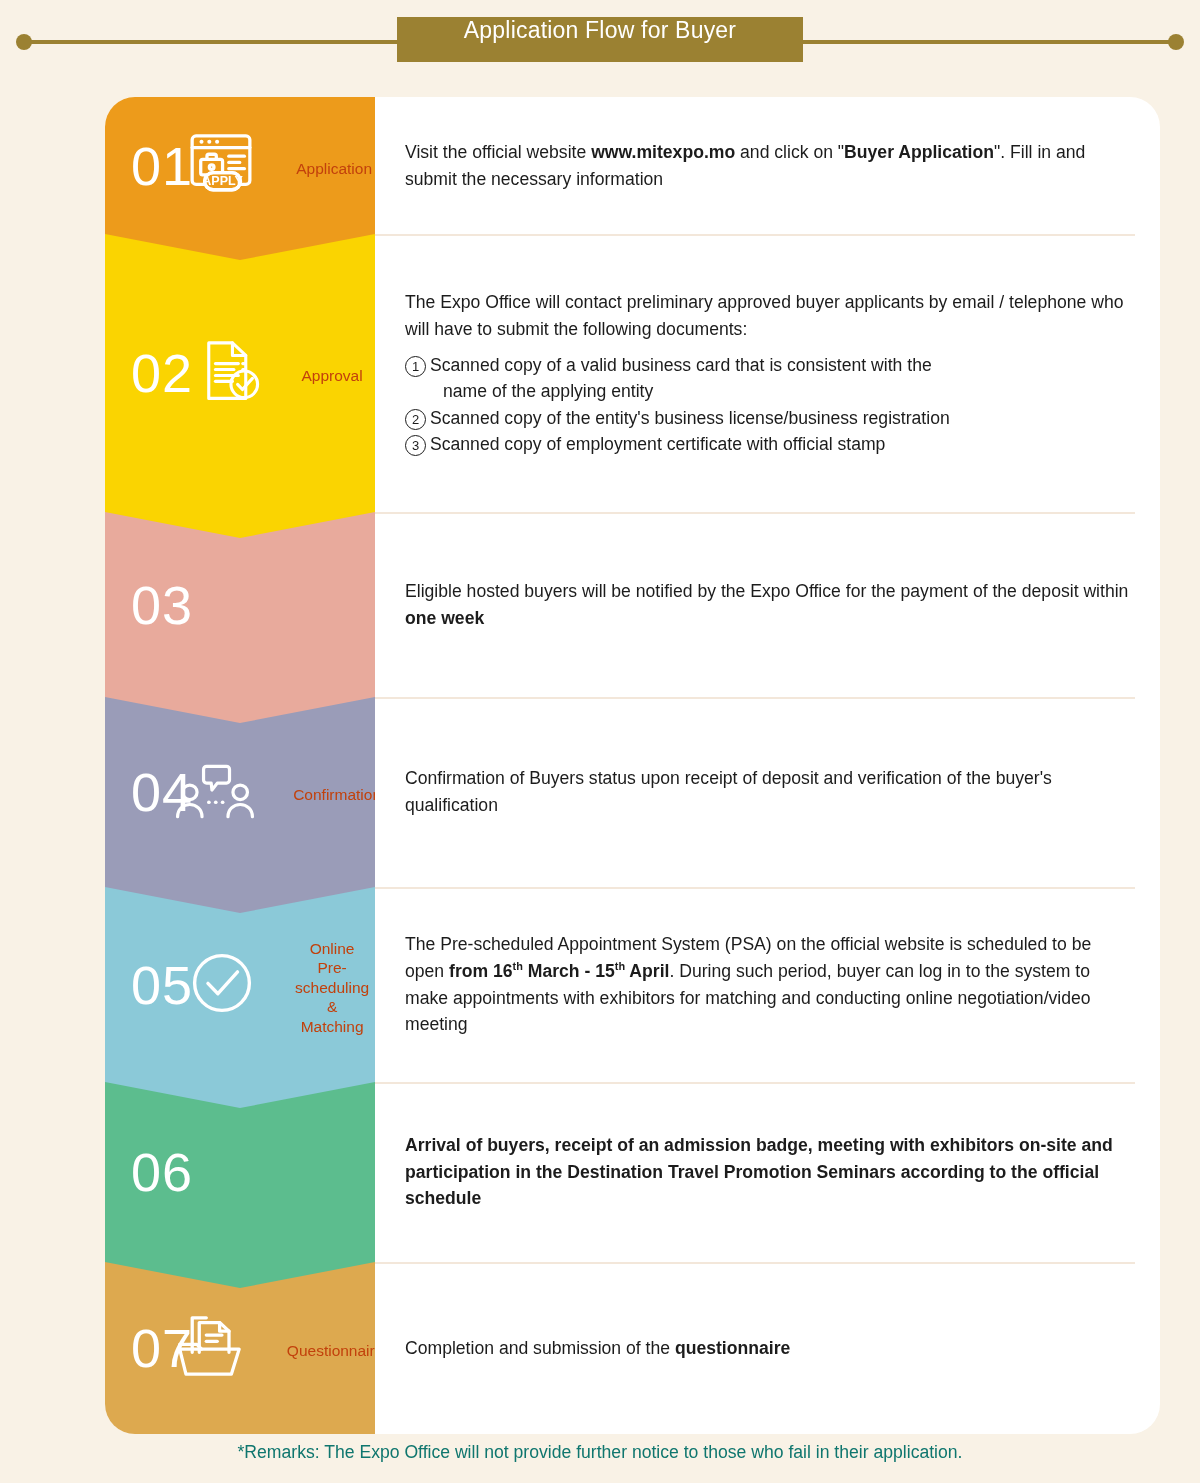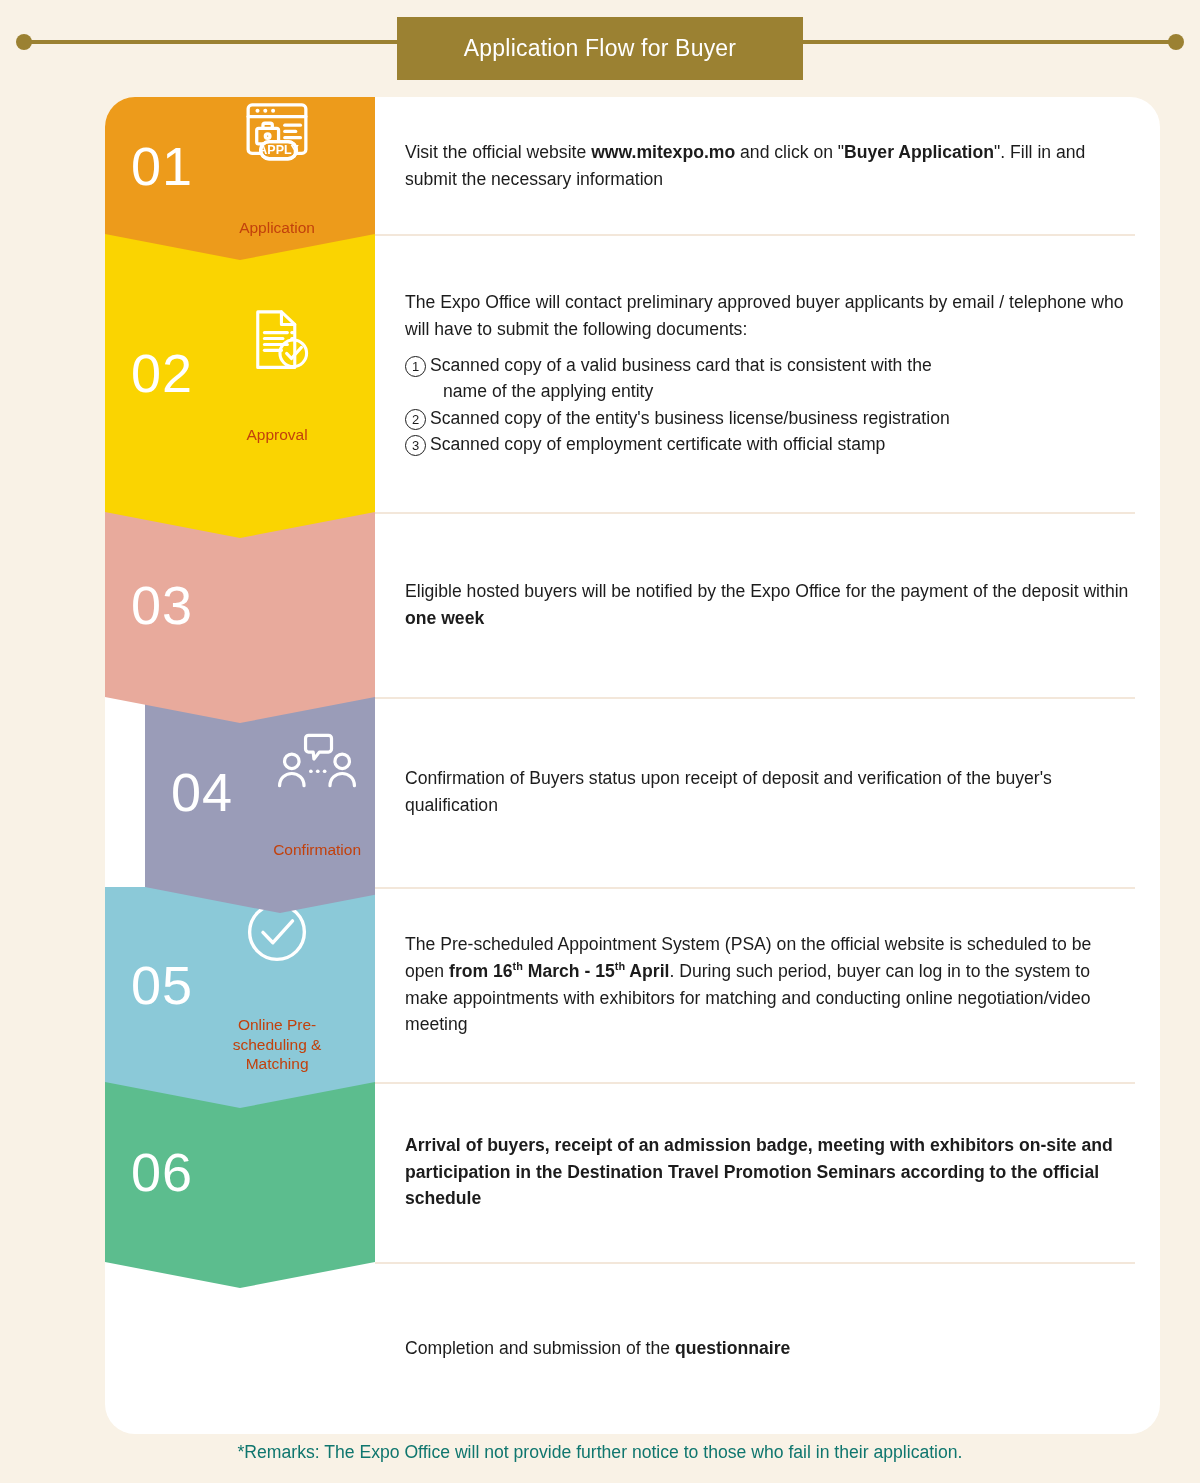--- a/index.html
+++ b/index.html
@@ -32,24 +32,24 @@
     top: 34px;
     width: 16px; height: 16px;
     border-radius: 50%;
     background: #9b8132;
   }
   .title-dot.left  { left: 16px; }
   .title-dot.right { left: 1168px; }
   .title-box {
     position: absolute;
     left: 397px; top: 17px;
-    width: 406px; height: 63px;
+    width: 406px; height: 45px;
     background: #9b8132;
     display: flex;
-    align-items: center;
+    align-items: flex-start;
     justify-content: center;
   }
   .title-text {
     color: #ffffff;
     font-size: 23px;
     letter-spacing: .2px;
     white-space: nowrap;
   }
 
   
@@ -110,21 +110,21 @@
     font-size: 54px;
     font-weight: 400;
     line-height: 1;
     letter-spacing: 1px;
     flex: 0 0 auto;
   }
   .step-icon-wrap {
     margin-left: 16px;
     width: 136px;
     display: flex;
-    flex-direction: column;
+    flex-direction: row;
     align-items: center;
     justify-content: center;
     gap: 36px;
   }
   .step-icon { display: block; }
   .step-label {
     color: #c2410c;
     font-size: 15.5px;
     line-height: 1.25;
     text-align: center;
@@ -265,21 +265,21 @@
         <div class="band-body" style="background: rgb(232, 170, 156);"></div>
         <div class="band-point" style="top: 185px;">
           <svg viewBox="0 0 270 26" preserveAspectRatio="none">
             <polygon points="0,0 270,0 135,26" fill="#e8aa9c"></polygon>
           </svg>
         </div>
         <div class="band-inner">
           <div class="step-num">03</div>
         </div>
       </div>
-      <div class="step-band" style="top: 600px; height: 190px; z-index: 7; margin-left: 40px;">
+      <div class="step-band" style="top: 600px; height: 190px; z-index: 7;">
         <div class="band-body" style="background: rgb(154, 156, 184);"></div>
         <div class="band-point" style="top: 190px;">
           <svg viewBox="0 0 270 26" preserveAspectRatio="none">
             <polygon points="0,0 270,0 135,26" fill="#9a9cb8"></polygon>
           </svg>
         </div>
         <div class="band-inner">
           <div class="step-num">04</div>
           <div class="step-icon-wrap">
             <div class="step-icon"><svg width="84" height="70" viewBox="0 0 110 90" fill="none" stroke="#fff" stroke-width="4.2" stroke-linecap="round" stroke-linejoin="round">
@@ -316,20 +316,38 @@
       </div>
       <div class="step-band" style="top: 985px; height: 180px; z-index: 5;">
         <div class="band-body" style="background: rgb(92, 189, 142);"></div>
         <div class="band-point" style="top: 180px;">
           <svg viewBox="0 0 270 26" preserveAspectRatio="none">
             <polygon points="0,0 270,0 135,26" fill="#5cbd8e"></polygon>
           </svg>
         </div>
         <div class="band-inner">
           <div class="step-num">06</div>
+        </div>
+      </div>
+      <div class="step-band" style="top: 1165px; height: 172px; z-index: 4;">
+        <div class="band-body" style="background: rgb(221, 169, 79);"></div>
+        <div class="band-inner">
+          <div class="step-num">07</div>
+          <div class="step-icon-wrap">
+            <div class="step-icon"><svg width="80" height="72" viewBox="0 0 100 92" fill="none" stroke="#fff" stroke-width="4.2" stroke-linecap="round" stroke-linejoin="round">
+      <path d="M26 54V10h18"></path>
+      <path d="M35 54V16h26l12 11v27"></path>
+      <path d="M61 16v11h12"></path>
+      <line x1="44" y1="32" x2="64" y2="32"></line>
+      <line x1="44" y1="40" x2="58" y2="40"></line>
+      <path d="M10 50h76l-10 32H18z"></path>
+      <path d="M10 50v-6h22l6 6"></path>
+    </svg></div>
+            <div class="step-label">Questionnaire</div>
+          </div>
         </div>
       </div>
     </div>
   <div class="text-col" id="text-col">
       <div class="text-row" style="top: 0px; height: 137px;">
         <div class="body"><span>Visit the official website <b>www.mitexpo.mo</b> and click on "<b>Buyer Application</b>". Fill in and submit the necessary information</span></div>
       </div>
       <div class="divider" style="top: 137px;"></div>
       <div class="text-row" style="top: 137px; height: 278px;">
         <div class="body"><span>The Expo Office will contact preliminary approved buyer applicants by email / telephone who will have to submit the following documents:</span><div class="numlist">

